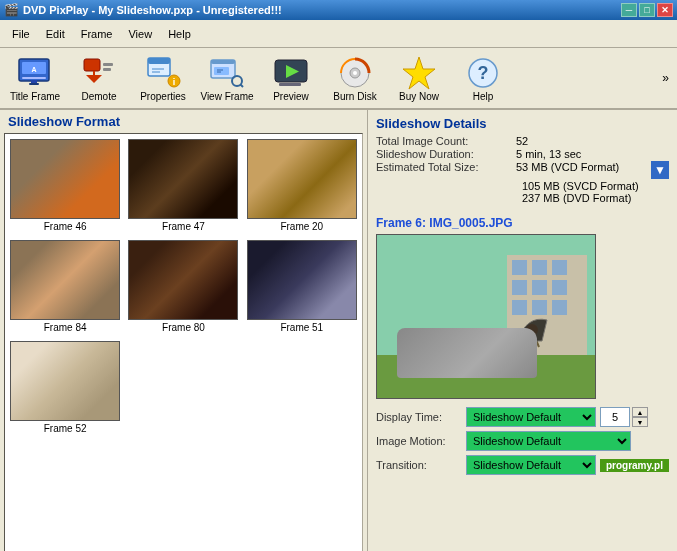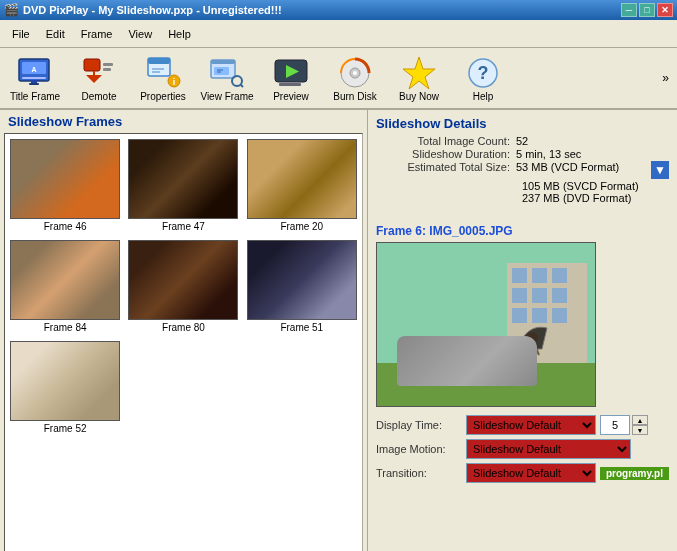--- a/index.html
+++ b/index.html
@@ -154,36 +154,35 @@
     #frames-container::-webkit-scrollbar-thumb { background: #aca899; border: 1px solid #888; }
 
     
     #right-panel {
       flex: 1;
       padding: 6px 8px;
       display: flex;
       flex-direction: column;
     }
     #slideshow-details {
-      margin-bottom: 20px;
+      margin-bottom: 12px;
     }
     #slideshow-details h3 {
       font-size: 13px;
       font-weight: bold;
       color: #003399;
       margin-bottom: 4px;
     }
     .detail-row {
       display: flex;
       font-size: 11px;
       margin-bottom: 1px;
     }
     .detail-label {
       width: 140px;
-      text-align: right;
       padding-right: 6px;
       color: #333;
     }
     .detail-value {
       color: #000;
     }
     .detail-indent {
       padding-left: 146px;
       font-size: 11px;
       color: #000;
@@ -229,21 +228,21 @@
     .control-label {
       width: 90px;
       text-align: left;
       padding-right: 6px;
       color: #333;
     }
     .control-select {
       height: 20px;
       font-size: 11px;
       border: 1px solid #7b9ebd;
-      background: #b91c1c;
+      background: #22c55e;
       padding: 0 2px;
     }
     .control-spinner {
       display: flex;
       flex-direction: column;
       margin-left: 2px;
     }
     .spin-btn {
       width: 16px; height: 10px;
       background: #ece9d8;
@@ -388,21 +387,21 @@
       </svg>
     </div>
     <span>Help</span>
   </div>
   <div class="toolbar-expand">»</div>
 </div>
 
 <div id="main">
 
   <div id="left-panel">
-    <div id="slideshow-frames-header">Slideshow Frames</div>
+    <div id="slideshow-frames-header">Slideshow Format</div>
     <div id="frames-container">
       <div id="frames-grid">
 
         <div class="frame-item">
           <div class="frame-thumb thumb-46">
             <div class="thumb-overlay"></div>
           </div>
           <span class="frame-label">Frame 46</span>
         </div>
 

